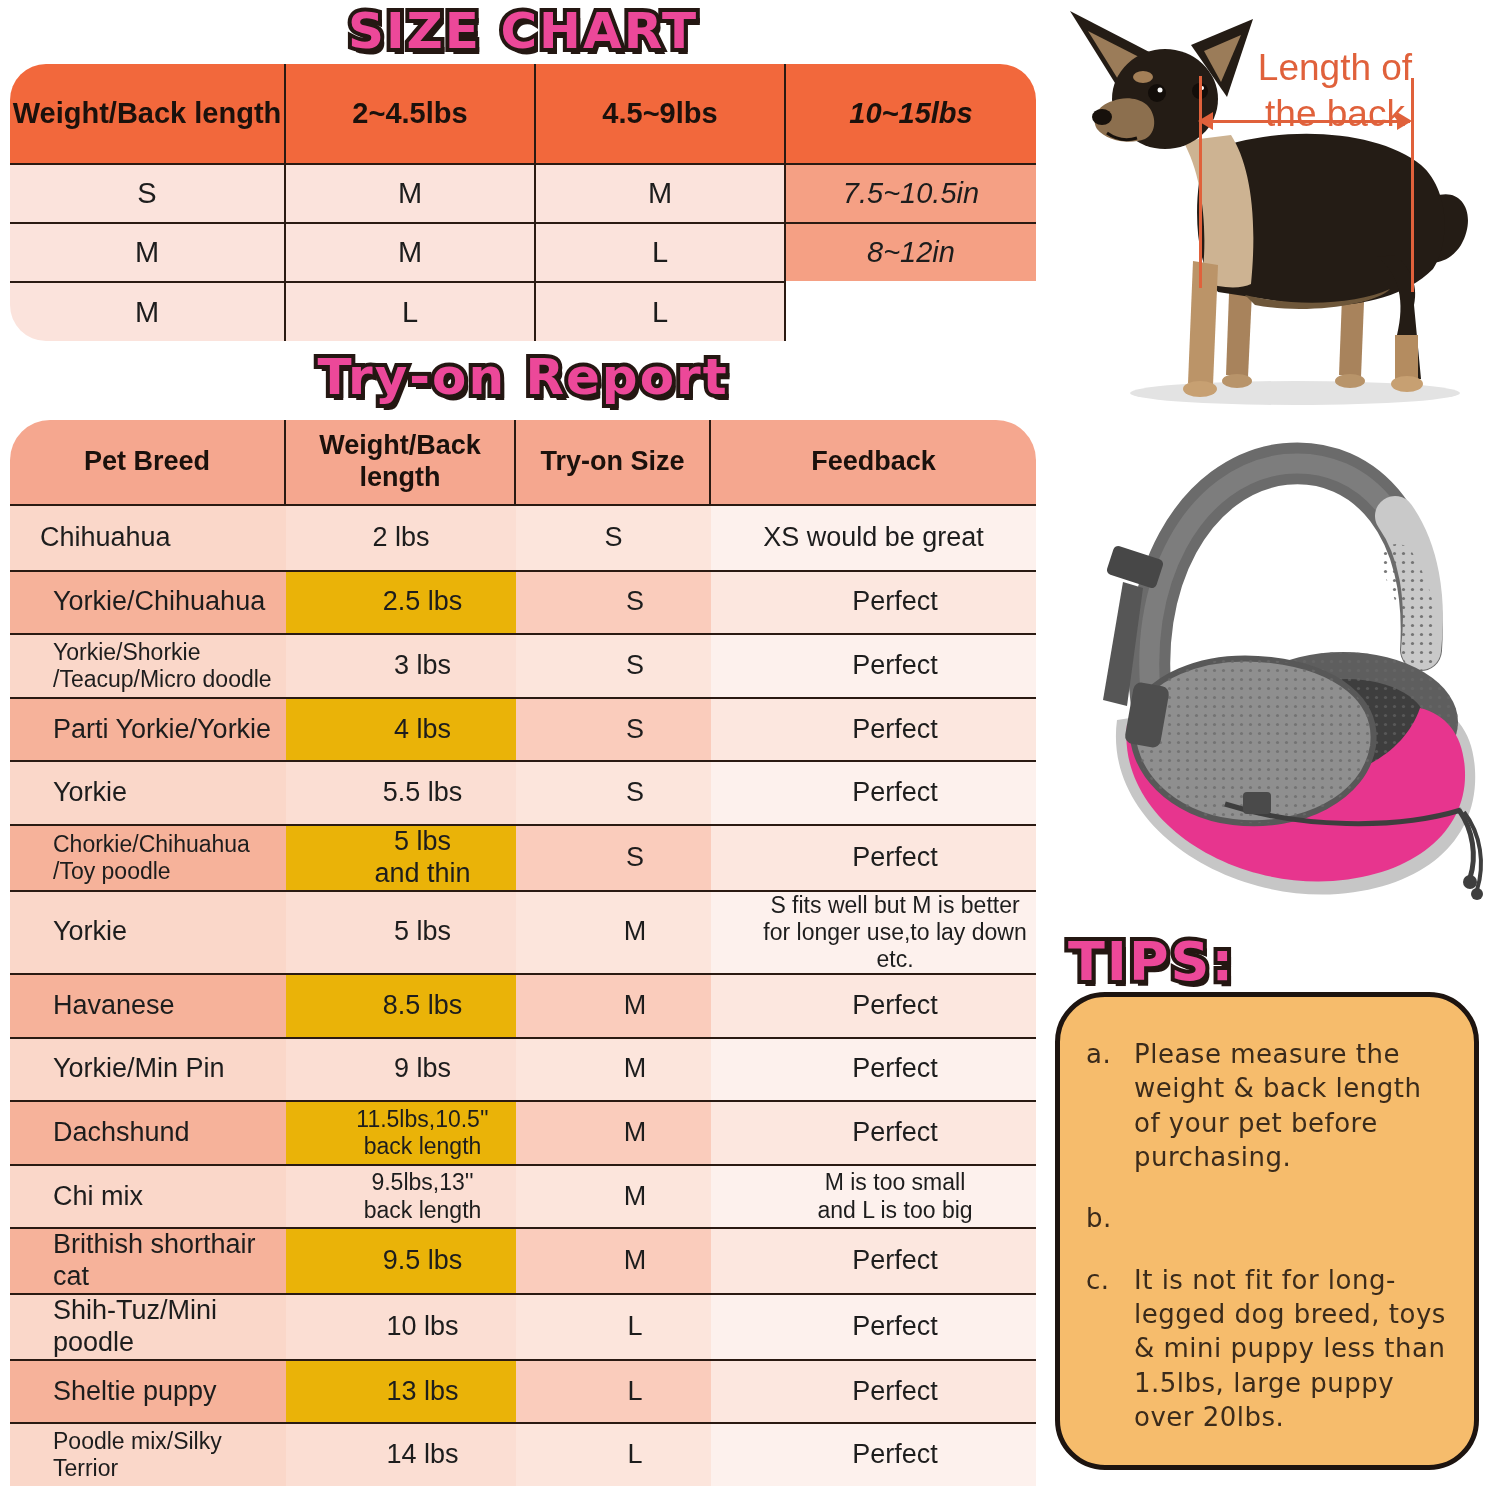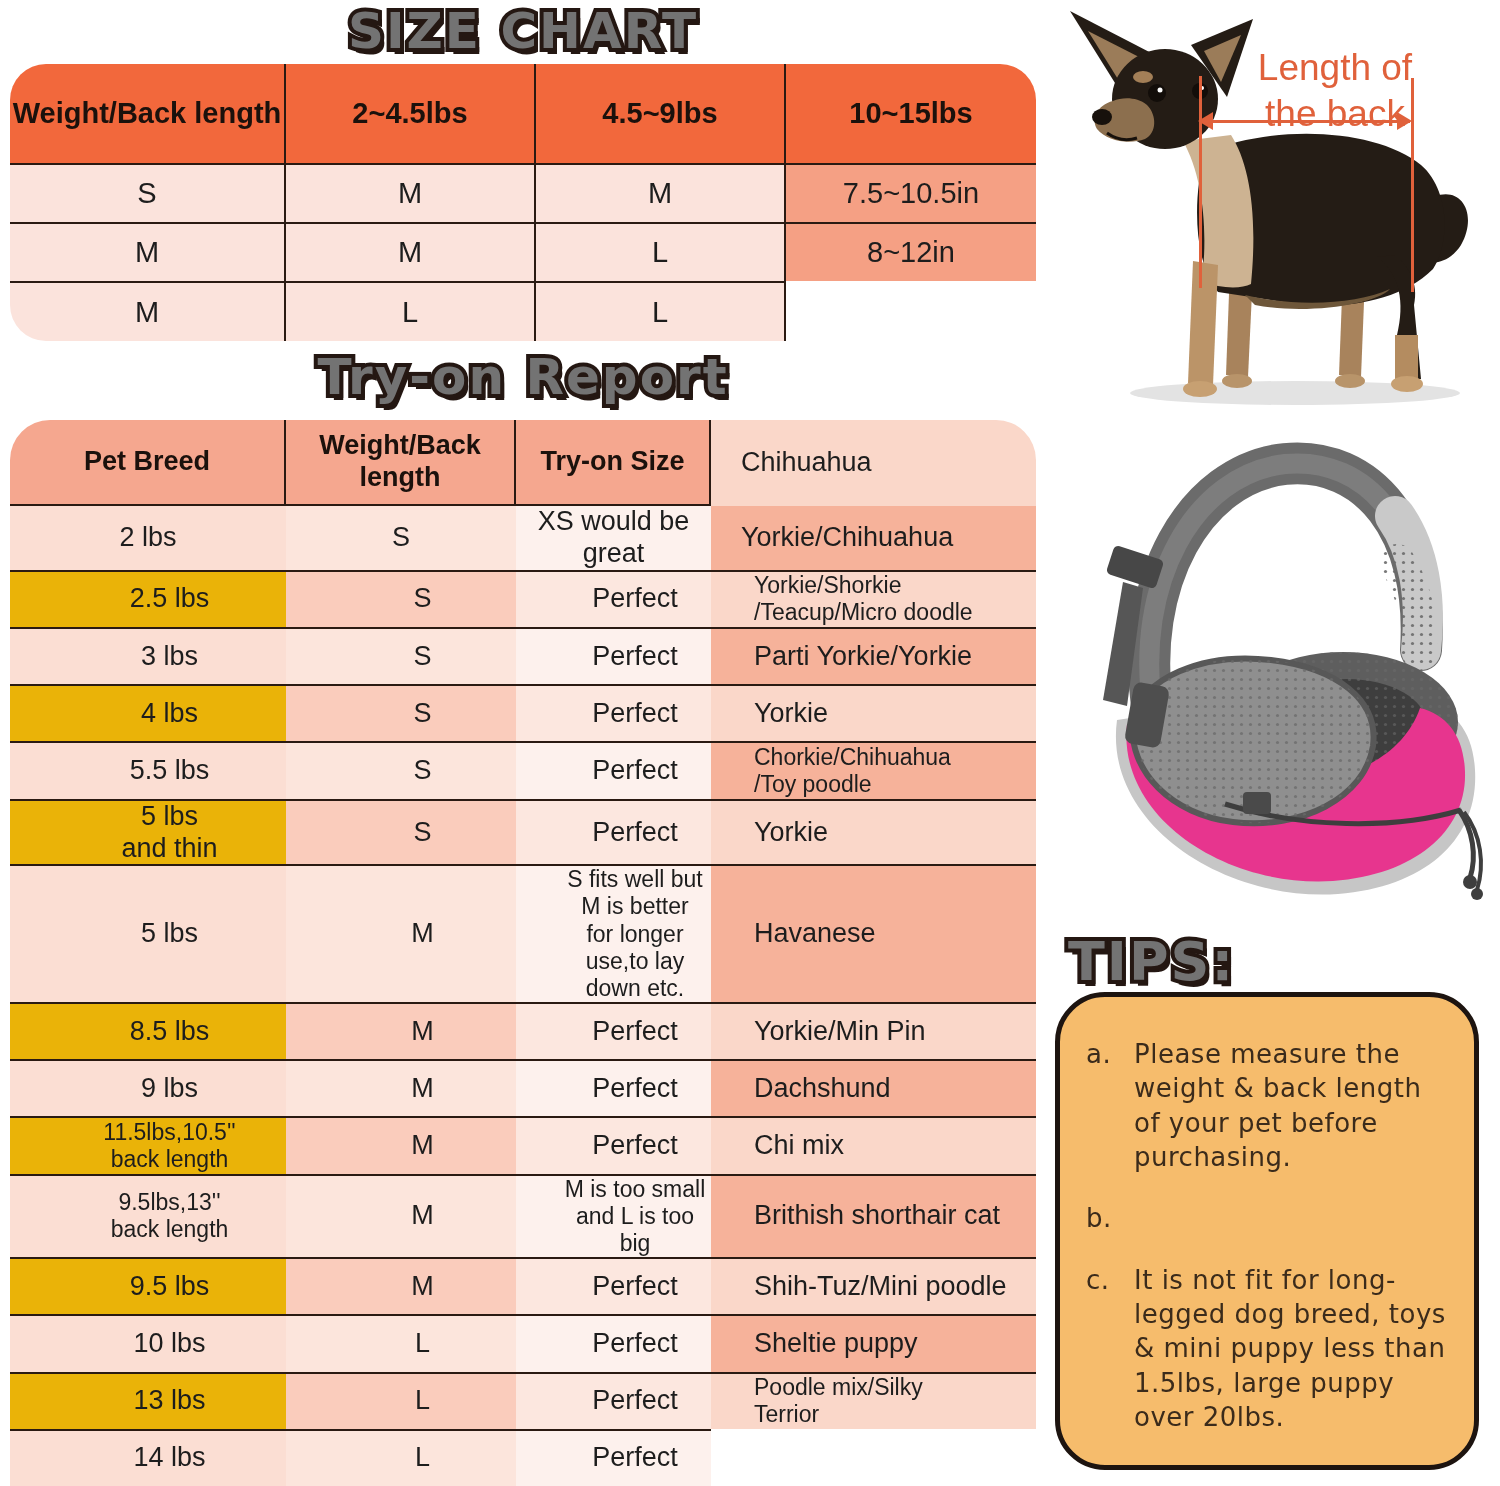--- a/index.html
+++ b/index.html
@@ -17,41 +17,41 @@
   .bubble {
     position: relative; display:inline-block;
     font-family: "DejaVu Sans", sans-serif; font-weight: 800; letter-spacing: 2px;
   }
   .bubble::before {
     content: attr(data-text); position:absolute; left:0; top:0; width:100%;
     color:#241712; -webkit-text-stroke: 8px #241712;
     text-shadow: 4px 6px 0 #241712, -2px -2px 0 #241712, 2px -2px 0 #241712, -2px 2px 0 #241712, 2px 2px 0 #241712;
     z-index:0;
   }
-  .bubble > span { position:relative; z-index:1; color:#737373; }
+  .bubble > span { position:relative; z-index:1; color:#ec4899; }
   .t50 { font-size:50px; }
   .t54 { font-size:54px; }
 
   
   .c {
     display:flex; align-items:center; justify-content:center;
     text-align:center; white-space:pre-line; line-height:1.18;
   }
   .left { justify-content:flex-start; text-align:left; padding-left:30px; }
   .sm { font-size:23px; }
 
   
   .size-table {
     position:absolute; left:10px; top:64px; width:1026px; height:277px;
     display:grid; grid-template-columns:276px 250px 250px 250px;
     grid-template-rows:99px 59px 59px 60px;
     border-radius:36px; overflow:hidden; font-size:29px;
   }
   .size-table > .c { border-right:2px solid var(--ln); }
-  .size-table > .c:nth-child(4n) { border-right:none; }
+  .size-table > .c:nth-child(4n) { border-right:none;font-style:italic; }
   .size-table > .c:nth-child(n+5) { border-top:2px solid var(--ln); }
   .size-table .th { background:#f2683c; font-weight:bold; color:#1b110c; }
   .size-table .lab { background:#f5a084; }
   .size-table .val { background:#fbe3dc; }
 
   
   .tryon-table {
     position:absolute; left:10px; top:420px; width:1026px; height:1066px;
     display:grid; grid-template-columns:276px 230px 195px 325px;
     grid-template-rows:86px repeat(15, 1fr);
@@ -126,20 +126,21 @@
   </div>
 
   <div class="title-wrap" style="top:348px;">
     <div class="bubble t50" data-text="Try-on Report"><span>Try-on Report</span></div>
   </div>
 
   <div class="tryon-table">
     <div class="c th">Pet Breed</div>
     <div class="c th">Weight/Back length</div>
     <div class="c th">Try-on Size</div>
+    <div class="c th">Feedback</div>
 
     <div class="c left col1 rl">Chihuahua</div>
     <div class="c col2 rl">2 lbs</div>
     <div class="c col3 rl">S</div>
     <div class="c col4 rl">XS would be great</div>
 
     <div class="c left col1 rd">Yorkie/Chihuahua</div>
     <div class="c col2 rd">2.5 lbs</div>
     <div class="c col3 rd">S</div>
     <div class="c col4 rd">Perfect</div>

